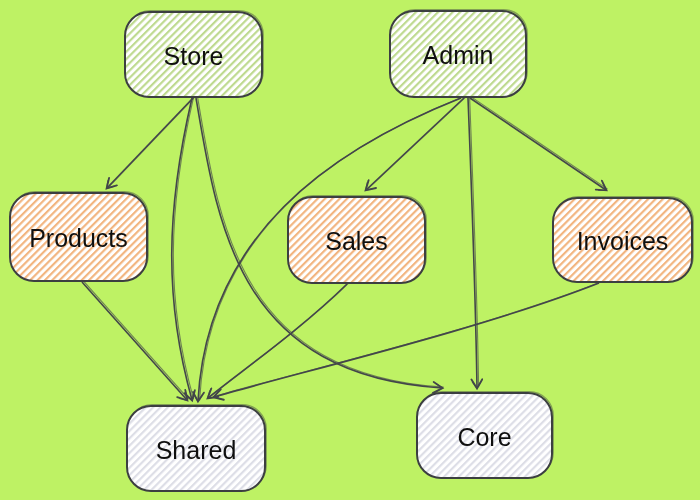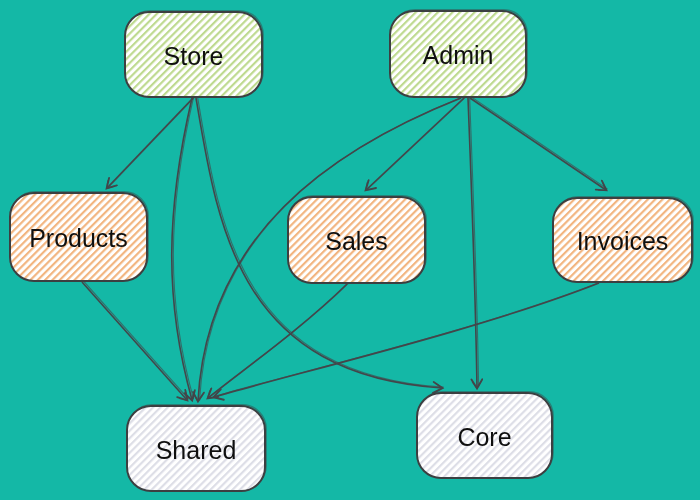--- a/index.html
+++ b/index.html
@@ -8,21 +8,21 @@
     width: 700px;
     height: 500px;
     background: #ffffff;
     overflow: hidden;
     font-family: "Liberation Sans", sans-serif;
   }
   .stage {
     position: relative;
     width: 700px;
     height: 500px;
-    background: #14b8a6;
+    background: #bef264;
   }
   svg { display: block; }
   .node-label {
     font-family: "Liberation Sans", sans-serif;
     font-size: 25px;
     fill: #0f0f0f;
   }
 </style>
 </head>
 <body>

